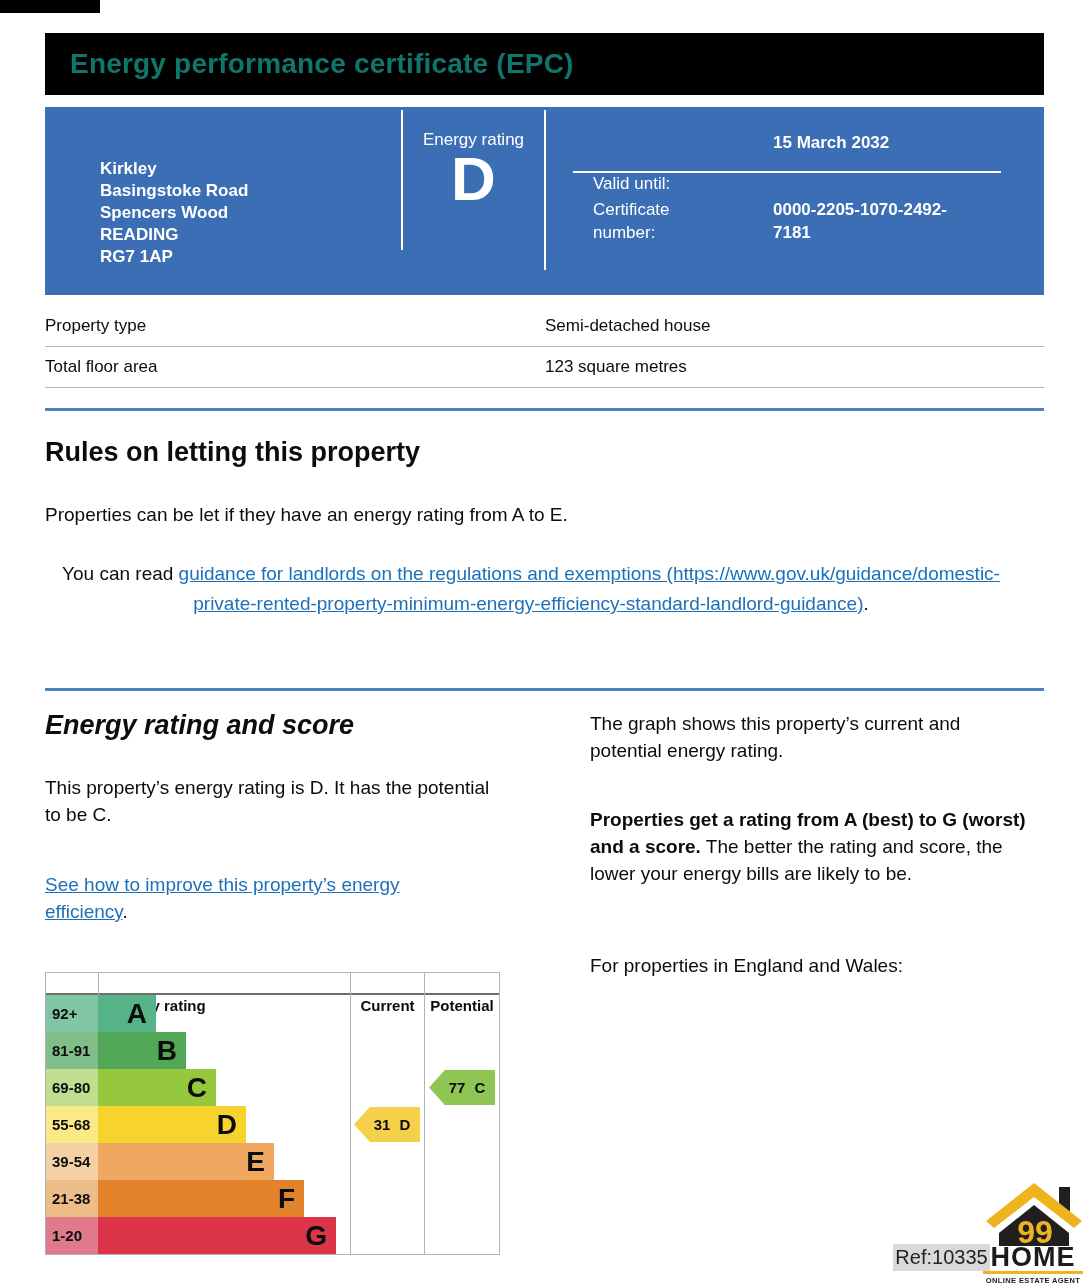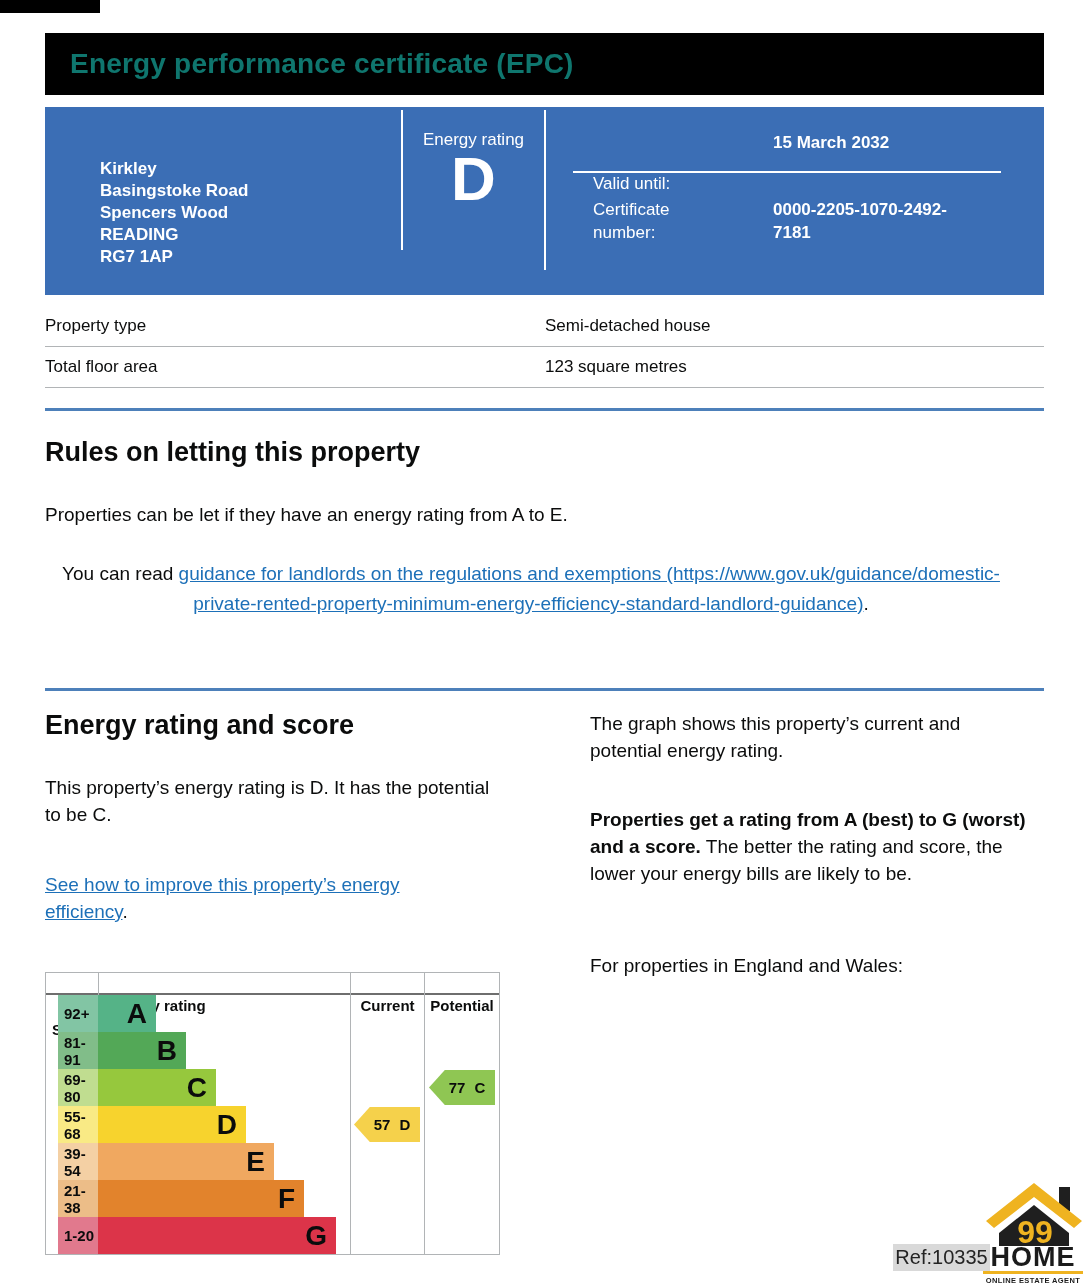--- a/index.html
+++ b/index.html
@@ -34,40 +34,40 @@
   .rule-blue { position:absolute; left:45px; width:999px; height:3px; background:#4d80ba; }
   .rule-1 { top:408px; }
   .rule-2 { top:688px; }
 
   .h2 { position:absolute; font-size:27px; font-weight:bold; }
   .rules-heading { left:45px; top:437px; }
   .rules-para { position:absolute; left:45px; top:504px; font-size:19px; }
   .rules-link-para { position:absolute; left:45px; top:559px; width:972px; font-size:19px; line-height:30px;text-align:center; }
   a.doc-link { color:#1d70b8; text-decoration:underline; cursor:pointer; }
 
-  .score-heading { left:45px; top:710px; }
+  .score-heading { left:45px; top:710px;font-style:italic; }
   .score-para { position:absolute; left:45px; top:774px; width:445px; font-size:19px; line-height:27px; }
   .improve-link-para { position:absolute; left:45px; top:871px; width:435px; font-size:19px; line-height:27px; }
 
   .right-p1 { position:absolute; left:590px; top:710px; width:442px; font-size:19px; line-height:27px; }
   .right-p2 { position:absolute; left:590px; top:806px; width:450px; font-size:19px; line-height:27px; }
   .right-p2 .lead { font-weight:bold; }
   .right-p3 { position:absolute; left:590px; top:955px; width:440px; font-size:19px; }
   .right-p4 { position:absolute; left:590px; top:1010px; width:440px; font-size:19px; line-height:27px; }
 
   
   .epc-chart { position:absolute; left:45px; top:972px; width:453px;
                border:1px solid #b1b4b6; border-bottom:1px solid #b1b4b6; font-size:15px; background:#fff; }
   .epc-header { display:grid; grid-template-columns:52px 252px 74px 75px; height:22px; align-items:center;
                 font-weight:bold; border-bottom:2px solid #6e6e6e; box-sizing:border-box; }
   .epc-header .h-score  { padding-left:6px;margin-top:48px; }
   .epc-header .h-rating { padding-left:10px; border-left:1px solid #b1b4b6; align-self:stretch; display:flex; align-items:center; }
   .epc-header .h-cur, .epc-header .h-pot { text-align:center; border-left:1px solid #b1b4b6; align-self:stretch; display:flex; align-items:center; justify-content:center; }
   .epc-row { display:grid; grid-template-columns:52px 252px 74px 75px; height:37px; }
-  .epc-score { display:flex; align-items:center; padding-left:6px; font-weight:bold; box-sizing:border-box;margin-left:12px; }
+  .epc-score { display:flex; align-items:center; padding-left:6px; font-weight:bold; box-sizing:border-box; }
   .epc-rating { position:relative; }
   .epc-bar { position:absolute; left:0; top:0; bottom:0; display:flex; align-items:center; justify-content:flex-end;
              padding-right:9px; box-sizing:border-box; font-weight:bold; font-size:28px; }
   .epc-cur, .epc-pot { border-left:1px solid #b1b4b6; position:relative; }
   .epc-arrow { position:absolute; top:1px; right:4px; width:66px; height:35px;
                clip-path:polygon(0 50%, 24% 0, 100% 0, 100% 100%, 24% 100%);
                display:flex; align-items:center; justify-content:center; gap:9px;
                font-weight:bold; font-size:15px; padding-left:10px; box-sizing:border-box; }
 
   
@@ -181,21 +181,21 @@
             </div>
           </div>
         </div>
         <div class="epc-row">
           <div class="epc-score" style="background: rgb(249, 234, 133);">55-68</div>
           <div class="epc-rating">
             <div class="epc-bar" style="background: rgb(247, 211, 45); width: 148px;">D</div>
           </div>
           <div class="epc-cur">
             <div class="epc-arrow" style="background: rgb(245, 209, 75);">
-              <span>57</span>
+              <span>31</span>
               <span>D</span>
             </div>
           </div>
           <div class="epc-pot"></div>
         </div>
         <div class="epc-row">
           <div class="epc-score" style="background: rgb(244, 208, 164);">39-54</div>
           <div class="epc-rating">
             <div class="epc-bar" style="background: rgb(240, 168, 96); width: 176px;">E</div>
           </div>

